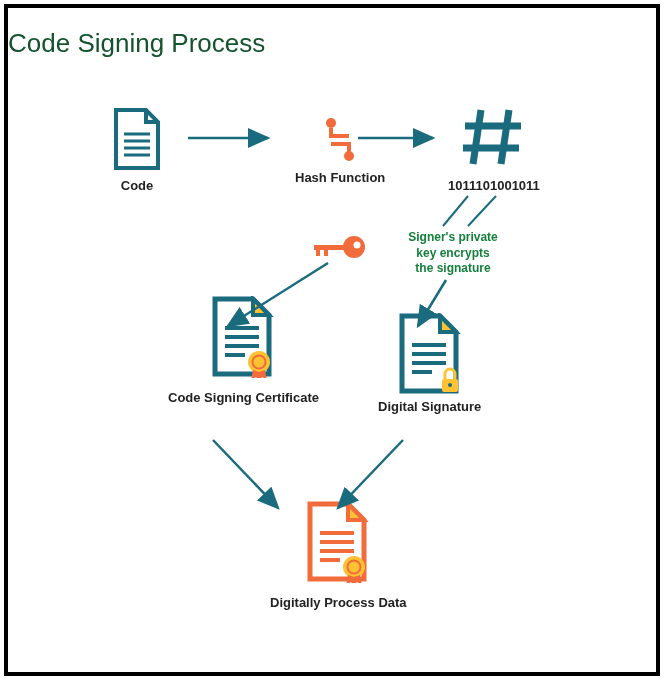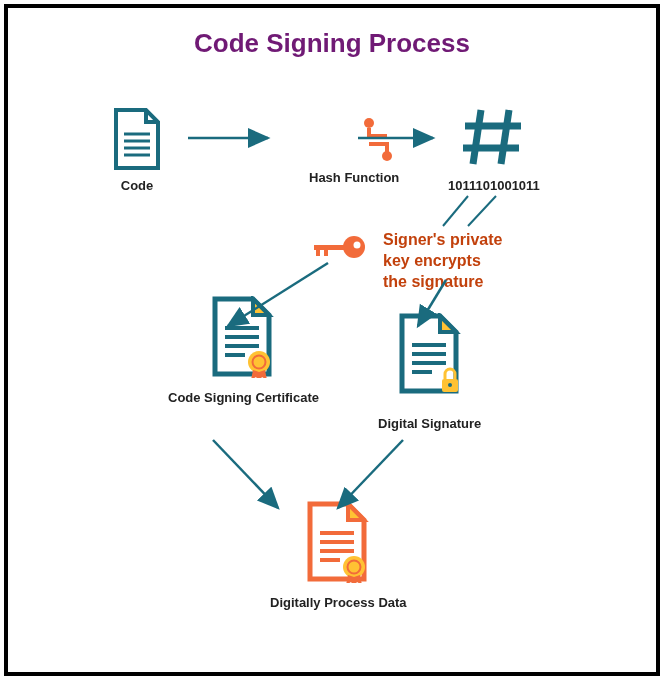--- a/index.html
+++ b/index.html
@@ -13,53 +13,54 @@
     .frame {
       position: absolute;
       top: 4px; left: 4px; right: 4px; bottom: 4px;
       border: 4px solid #000;
       background: #fff;
     }
     .title {
       position: absolute;
       top: 20px;
       left: 0; right: 0;
-      text-align: center;
-      color: #701a75;
+      text-align: left;
+      color: #14532d;
       font-size: 26px;
-      font-weight: bold;
+      font-weight: normal;
     }
     .node {
       position: absolute;
       display: flex;
       flex-direction: column;
       align-items: center;
     }
     .label {
       font-size: 13px;
       font-weight: bold;
       color: #222;
       text-align: center;
       margin-top: 8px;
       line-height: 1.3;
     }
     .label-small {
-      font-size: 16px;
+      font-size: 12px;
       font-weight: bold;
-      color: #c2410c;
+      color: #15803d;
+      text-align: center;
       line-height: 1.3;
     }
     svg { display: block; }
     .arrow {
       position: absolute;
     }
 
     
     .n-data { top: 100px; left: 104px; }
-    .n-hash { top: 108px; left: 301px; align-items: flex-end; }
+    .n-hash { top: 108px; left: 287px; }
     .n-hashnum { top: 96px; left: 440px; }
     .n-key { top: 225px; left: 300px; }
     .n-keylabel { position:absolute; top: 222px; left: 375px; width: 140px; }
     .n-cert { top: 288px; left: 160px; }
     .n-sig { top: 305px; left: 370px; }
     .n-final { top: 493px; left: 262px; }
   </style>
 </head>
 <body>
 
@@ -136,21 +137,21 @@
       <path d="M 44 3 L 44 19 L 60 19 Z" fill="#ffc233" stroke="#1a6b7e" stroke-width="4"></path>
       <line x1="16" y1="32" x2="50" y2="32" stroke="#1a6b7e" stroke-width="4"></line>
       <line x1="16" y1="41" x2="50" y2="41" stroke="#1a6b7e" stroke-width="4"></line>
       <line x1="16" y1="50" x2="50" y2="50" stroke="#1a6b7e" stroke-width="4"></line>
       <line x1="16" y1="59" x2="36" y2="59" stroke="#1a6b7e" stroke-width="4"></line>
 
       <rect x="46" y="66" width="16" height="13" rx="2" fill="#ffc233"></rect>
       <path d="M 49 66 L 49 61 A 5 5 0 0 1 59 61 L 59 66" fill="none" stroke="#ffc233" stroke-width="3"></path>
       <circle cx="54" cy="72" r="2" fill="#1a6b7e"></circle>
     </svg>
-    <div class="label" style="margin-top:21px">Digital Signature</div>
+    <div class="label" style="margin-top:4px">Digital Signature</div>
   </div>
 
   <div class="node n-final">
     <svg width="68" height="82" viewBox="0 0 68 82">
       <path d="M 6 3 L 44 3 L 60 19 L 60 78 L 6 78 Z" fill="#fff" stroke="#f26b3a" stroke-width="5"></path>
       <path d="M 44 3 L 44 19 L 60 19 Z" fill="#ffc233" stroke="#f26b3a" stroke-width="4"></path>
       <line x1="16" y1="32" x2="50" y2="32" stroke="#f26b3a" stroke-width="4"></line>
       <line x1="16" y1="41" x2="50" y2="41" stroke="#f26b3a" stroke-width="4"></line>
       <line x1="16" y1="50" x2="50" y2="50" stroke="#f26b3a" stroke-width="4"></line>
       <line x1="16" y1="59" x2="36" y2="59" stroke="#f26b3a" stroke-width="4"></line>

